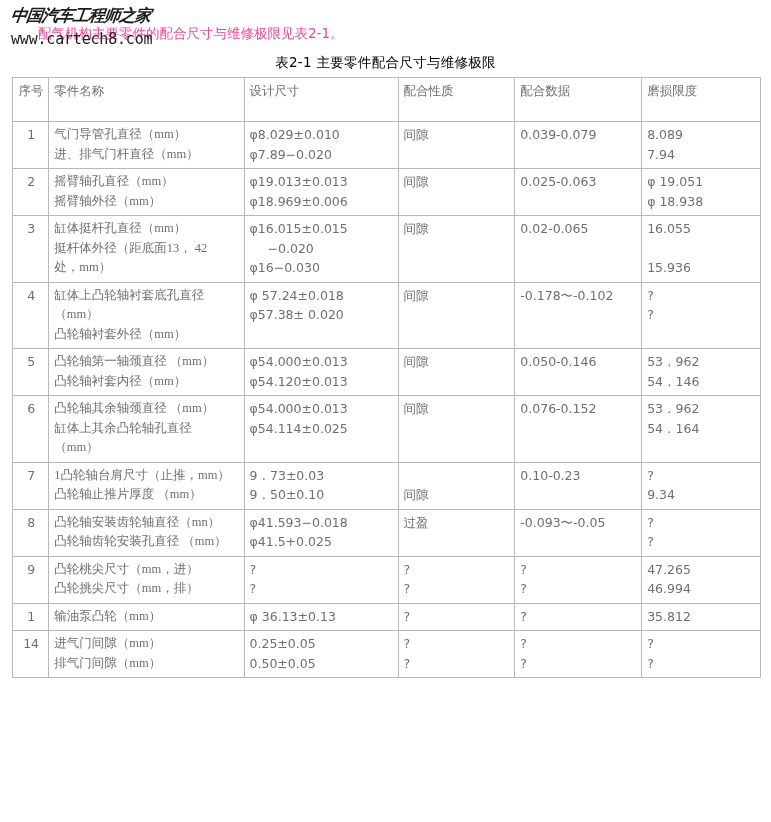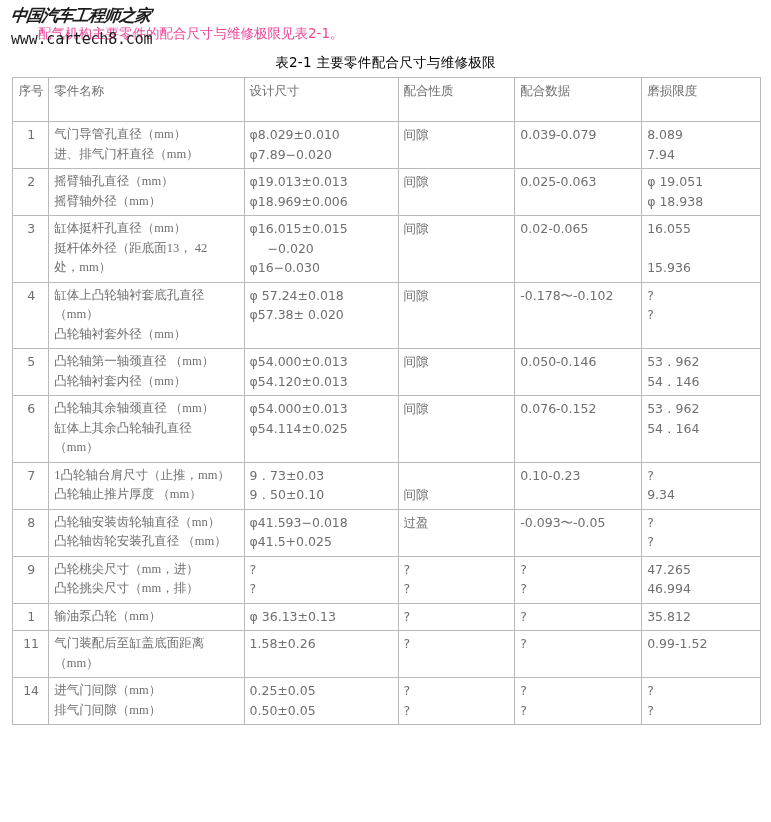--- a/index.html
+++ b/index.html
@@ -249,28 +249,20 @@
 
   <tr>
     <td class="c-no">1</td>
     <td class="c-name nw">输油泵凸轮（mm）</td>
     <td class="c-dim  nw">φ 36.13±0.13</td>
     <td class="c-prop">?</td>
     <td class="c-data nw">?</td>
     <td class="c-wear nw">35.812</td>
   </tr>
 
-  <tr class="h2">
-    <td class="c-no">11</td>
-    <td class="c-name">气门装配后至缸盖底面距离<br>（mm）</td>
-    <td class="c-dim  nw">1.58±0.26</td>
-    <td class="c-prop">?</td>
-    <td class="c-data nw">?</td>
-    <td class="c-wear nw">0.99-1.52</td>
-  </tr>
 
 
 
   <tr class="h2">
     <td class="c-no">14</td>
     <td class="c-name">进气门间隙（mm）<br>排气门间隙（mm）</td>
     <td class="c-dim  nw">0.25±0.05<br>0.50±0.05</td>
     <td class="c-prop">?<br>?</td>
     <td class="c-data nw">?<br>?</td>
     <td class="c-wear nw">?<br>?</td>

